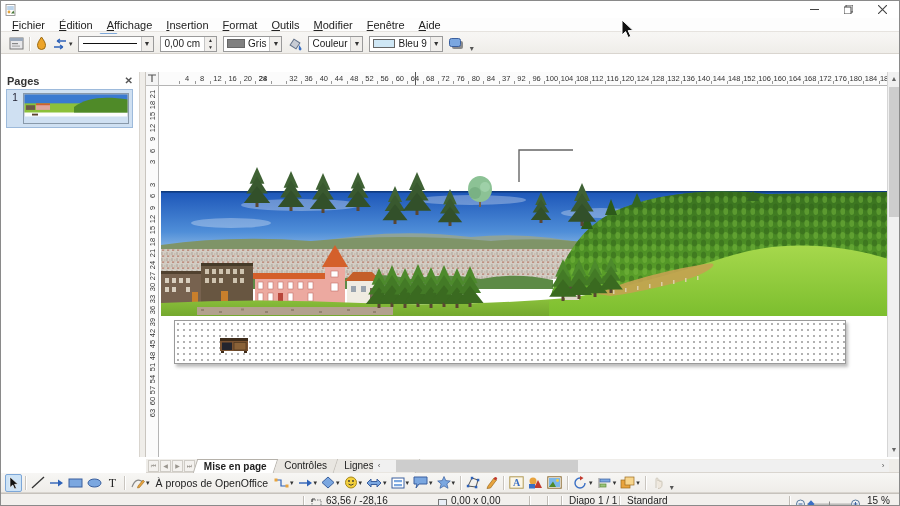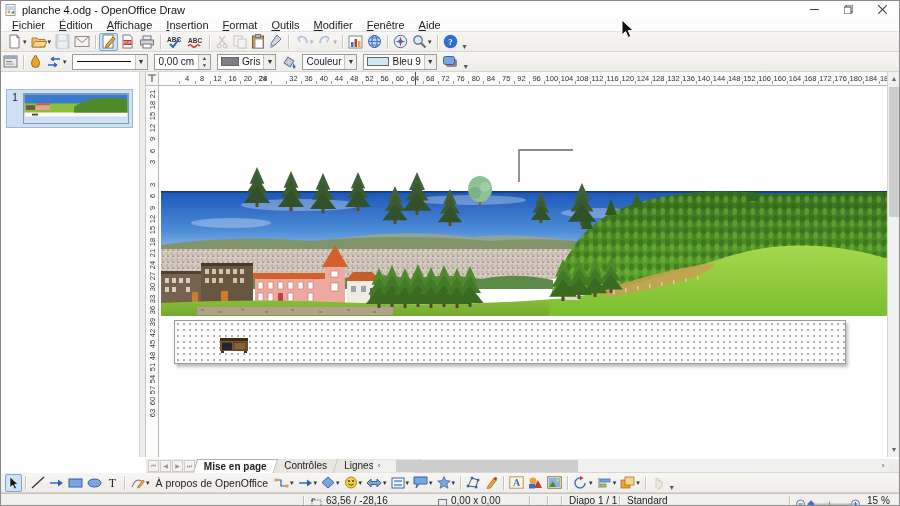--- a/index.html
+++ b/index.html
@@ -17,21 +17,21 @@
   .wbtn svg { display:block; }
 
   .menubar { position:absolute; left:0; top:17px; right:0; height:14px; background:#fdfdfd;
              display:flex; align-items:center; padding-left:4px; border-bottom:1px solid #e6e3df; }
   .mitem { padding:0 7px; font-size:11px; color:#222; height:14px; line-height:14px; }
   .mitem:first-letter { text-decoration:underline; }
 
   .toolbar { position:absolute; left:0; right:0; background:linear-gradient(#f7f6f4,#efede9);
              display:flex; align-items:center; border-bottom:1px solid #d9d5cf; }
   .tb-std  { top:31px; height:20px; padding-left:4px; }
-  .tb-lf   { top:51px; height:20px; }
+  .tb-lf   { top:33px; height:20px; padding-left:6px; }
   .tb-draw { top:472px; height:20px; padding-left:4px; }
 
   .tbtn { display:flex; align-items:center; padding:1px 2px; border-radius:2px; height:18px; }
   .tbtn.active { background:#cde3f6; border:1px solid #7da7d8; padding:0 1px; }
   .tbtn.disabled { opacity:.35; }
   .dd { font-size:7px; color:#333; margin-left:1px; }
   .tsep { width:1px; height:14px; background:#c9c5bf; margin:0 3px; box-shadow:1px 0 0 #fff; }
   .icn { display:block; }
   .ofl { color:#555; font-size:8px; margin-left:3px; align-self:flex-end; }
 
@@ -122,21 +122,20 @@
 </head>
 <body>
 
 <div class="titlebar">
   <svg class="appicon" viewBox="0 0 12 12">
     <rect x="1" y="0.5" width="9" height="11" fill="#fff" stroke="#888" stroke-width="0.8"></rect>
     <rect x="2.2" y="2" width="6.6" height="4" fill="#bcd4ea"></rect>
     <circle cx="4" cy="8" r="1.4" fill="#e2a23c"></circle>
     <path d="M6,9.5 L8.5,6.5 L9.5,9.5 Z" fill="#4a7a3a"></path>
   </svg>
-  <span class="title">planche 4.odg - OpenOffice Draw</span>
   <div class="wctrls">
     <div class="wbtn">
       <svg width="9" height="9" viewBox="0 0 9 9">
           <rect x="0" y="4" width="9" height="1" fill="#444"></rect>
         </svg>
     </div>
     <div class="wbtn">
       <svg width="9" height="9" viewBox="0 0 9 9">
           <rect x="0" y="2" width="7" height="7" fill="none" stroke="#444"></rect>
           <path d="M2,2 L2,0 L9,0 L9,7 L7,7" fill="none" stroke="#444"></path>
@@ -363,20 +362,24 @@
         <rect x="4" y="4" width="11" height="8" rx="2" fill="#8a8a8a"></rect>
         <rect x="1.5" y="1.5" width="11" height="8" rx="2" fill="#7ba7e0" stroke="#3a5f9e"></rect>
       </svg>
   </div>
   <span class="ofl">▾</span>
 </div>
 
 <div class="main">
 
   <div class="pagespanel">
+    <div class="pp-head">
+      <span>Pages</span>
+      <span class="pp-close">✕</span>
+    </div>
     <div class="thumbsel">
       <span class="thumbnum">1</span>
       <div class="thumbimg">
         <svg width="100%" height="100%" viewBox="0 0 104 31" preserveAspectRatio="none">
           <rect width="104" height="24" fill="#fff"></rect>
           <rect width="104" height="14" fill="#3a7ad0"></rect>
           <rect y="10" width="104" height="10" fill="#8cc03a"></rect>
           <path d="M50,14 C62,4 80,2 104,6 L104,22 L50,22 Z" fill="#4f8a28"></path>
           <rect x="12" y="11" width="14" height="6" fill="#e0a49c"></rect>
           <rect x="12" y="10" width="14" height="2" fill="#cf6030"></rect>
@@ -434,21 +437,21 @@
         <span class="hnum" style="left: 271.2px;">68</span>
         <span class="htick" style="left: 263.6px;"></span>
         <span class="hnum" style="left: 286.4px;">72</span>
         <span class="htick" style="left: 278.8px;"></span>
         <span class="hnum" style="left: 301.6px;">76</span>
         <span class="htick" style="left: 294px;"></span>
         <span class="hnum" style="left: 316.8px;">80</span>
         <span class="htick" style="left: 309.2px;"></span>
         <span class="hnum" style="left: 332px;">84</span>
         <span class="htick" style="left: 324.4px;"></span>
-        <span class="hnum" style="left: 347.2px;">75</span>
+        <span class="hnum" style="left: 347.2px;">37</span>
         <span class="htick" style="left: 339.6px;"></span>
         <span class="hnum" style="left: 362.4px;">92</span>
         <span class="htick" style="left: 354.8px;"></span>
         <span class="hnum" style="left: 377.6px;">96</span>
         <span class="htick" style="left: 370px;"></span>
         <span class="hnum" style="left: 392.8px;">100</span>
         <span class="htick" style="left: 385.2px;"></span>
         <span class="hnum" style="left: 408px;">104</span>
         <span class="htick" style="left: 400.4px;"></span>
         <span class="hnum" style="left: 423.2px;">108</span>

